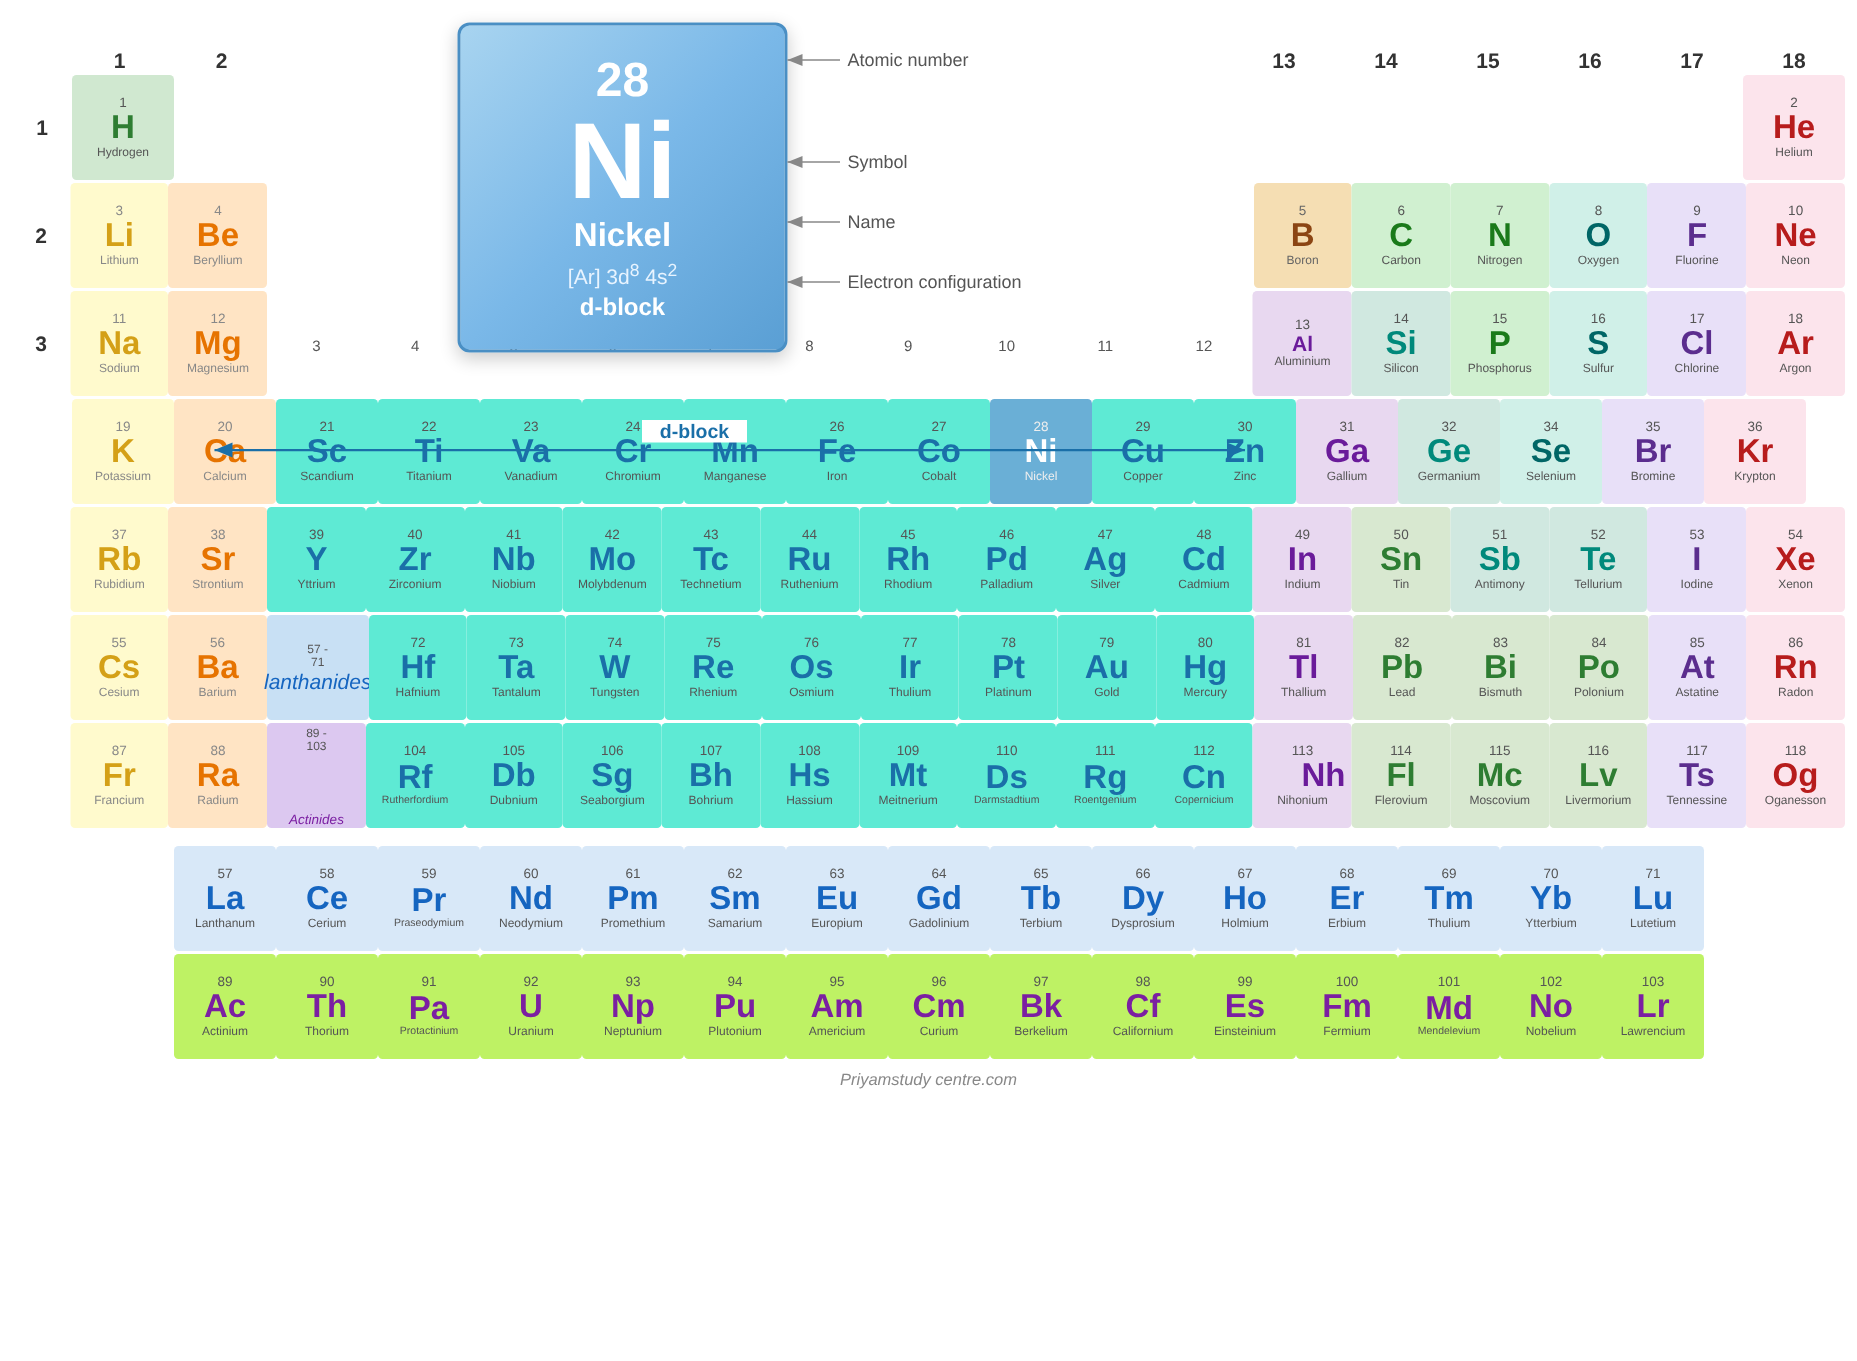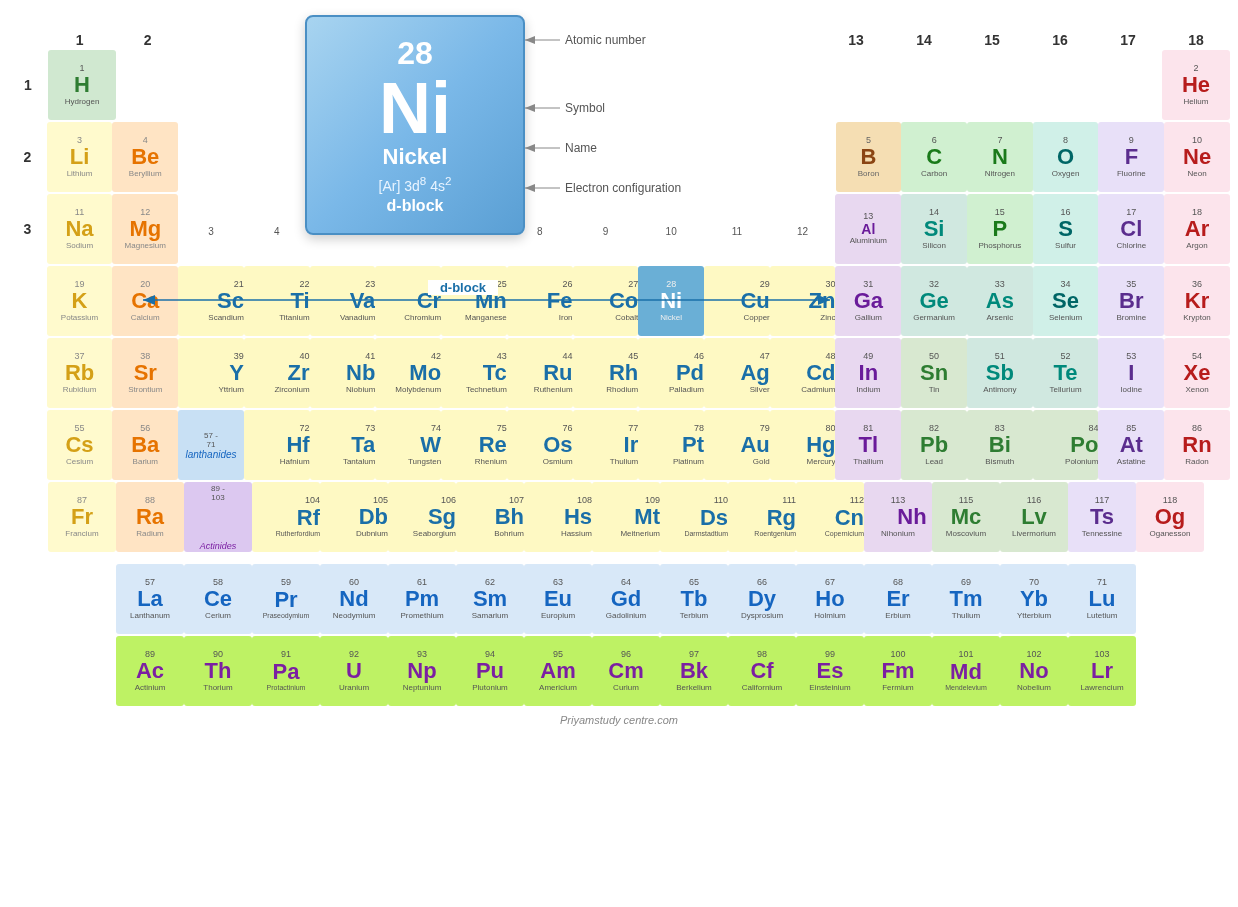--- a/index.html
+++ b/index.html
@@ -43,21 +43,21 @@
     }
     
     .alkali { background: #fffacd; }
     .alkali .symbol { color: #d4a017; }
     .alkali .atomic-num, .alkali .name { color: #888; }
 
     .alkaline { background: #ffe4c4; }
     .alkaline .symbol { color: #e67300; }
     .alkaline .atomic-num, .alkaline .name { color: #888; }
 
-    .transition { background: #fef9c3; align-items: flex-end; }
+    .transition { background: #5eead4; }
     .transition .symbol { color: #1a6fa8; }
     .transition .atomic-num, .transition .name { color: #555; }
 
     .transition-active { background: #6aafd6; }
     .transition-active .symbol { color: #fff; }
     .transition-active .atomic-num, .transition-active .name { color: #eee; }
 
     .post-transition { background: #d8e8d0; }
     .post-transition .symbol { color: #2e7d32; }
     .post-transition .atomic-num, .post-transition .name { color: #555; }
@@ -438,25 +438,20 @@
       <div class="element-cell post-transition" style="background:#e8d8f0;">
         <span class="atomic-num" style="color:#555;">31</span>
         <span class="symbol" style="color:#6a1b9a;">Ga</span>
         <span class="name" style="color:#555;">Gallium</span>
       </div>
       <div class="element-cell metalloid">
         <span class="atomic-num">32</span>
         <span class="symbol">Ge</span>
         <span class="name">Germanium</span>
       </div>
-      <div class="element-cell metalloid">
-        <span class="atomic-num">33</span>
-        <span class="symbol">As</span>
-        <span class="name">Arsenic</span>
-      </div>
       <div class="element-cell oxygen-group">
         <span class="atomic-num">34</span>
         <span class="symbol">Se</span>
         <span class="name">Selenium</span>
       </div>
       <div class="element-cell halogen2">
         <span class="atomic-num">35</span>
         <span class="symbol">Br</span>
         <span class="name">Bromine</span>
       </div>
@@ -570,21 +565,21 @@
       </div>
       <div class="element-cell alkaline">
         <span class="atomic-num">56</span>
         <span class="symbol">Ba</span>
         <span class="name">Barium</span>
       </div>
 
       <div class="element-cell la-placeholder" style="width:68px;height:70px;background:#c8e0f4;display:flex;flex-direction:column;align-items:center;justify-content:center;border-radius:3px;text-align:center;">
         <span style="font-size:8px;color:#555;">57 -</span>
         <span style="font-size:8px;color:#555;">71</span>
-        <span style="font-size:10px;color:#1565c0;font-style:italic;">lanthanides</span>
+        <span style="font-size:14px;color:#1565c0;font-style:italic;">lanthanides</span>
       </div>
       <div class="element-cell transition">
         <span class="atomic-num">72</span>
         <span class="symbol">Hf</span>
         <span class="name">Hafnium</span>
       </div>
       <div class="element-cell transition">
         <span class="atomic-num">73</span>
         <span class="symbol">Ta</span>
         <span class="name">Tantalum</span>
@@ -632,21 +627,21 @@
       <div class="element-cell post-transition" style="background:#d8e8d0;">
         <span class="atomic-num" style="color:#555;">82</span>
         <span class="symbol" style="color:#2e7d32;">Pb</span>
         <span class="name" style="color:#555;">Lead</span>
       </div>
       <div class="element-cell post-transition" style="background:#d8e8d0;">
         <span class="atomic-num" style="color:#555;">83</span>
         <span class="symbol" style="color:#2e7d32;">Bi</span>
         <span class="name" style="color:#555;">Bismuth</span>
       </div>
-      <div class="element-cell post-transition" style="background:#d8e8d0;align-items:flex-end;">
+      <div class="element-cell post-transition" style="background:#d8e8d0;">
         <span class="atomic-num" style="color:#555;">84</span>
         <span class="symbol" style="color:#2e7d32;">Po</span>
         <span class="name" style="color:#555;">Polonium</span>
       </div>
       <div class="element-cell halogen2">
         <span class="atomic-num">85</span>
         <span class="symbol">At</span>
         <span class="name">Astatine</span>
       </div>
       <div class="element-cell noble2">
@@ -718,20 +713,25 @@
         <span class="atomic-num">112</span>
         <span class="symbol">Cn</span>
         <span class="name">Copernicium</span>
       </div>
       <div class="element-cell post-transition" style="background:#e8d8f0;">
         <span class="atomic-num" style="color:#555;">113</span>
         <span class="symbol" style="color:#6a1b9a;margin-left:28px;">Nh</span>
         <span class="name" style="color:#555;">Nihonium</span>
       </div>
       <div class="element-cell post-transition" style="background:#d8e8d0;">
+        <span class="atomic-num" style="color:#555;">114</span>
+        <span class="symbol" style="color:#2e7d32;">Fl</span>
+        <span class="name" style="color:#555;">Flerovium</span>
+      </div>
+      <div class="element-cell post-transition" style="background:#d8e8d0;">
         <span class="atomic-num" style="color:#555;">115</span>
         <span class="symbol" style="color:#2e7d32;">Mc</span>
         <span class="name" style="color:#555;">Moscovium</span>
       </div>
       <div class="element-cell post-transition" style="background:#d8e8d0;">
         <span class="atomic-num" style="color:#555;">116</span>
         <span class="symbol" style="color:#2e7d32;">Lv</span>
         <span class="name" style="color:#555;">Livermorium</span>
       </div>
       <div class="element-cell halogen2">

